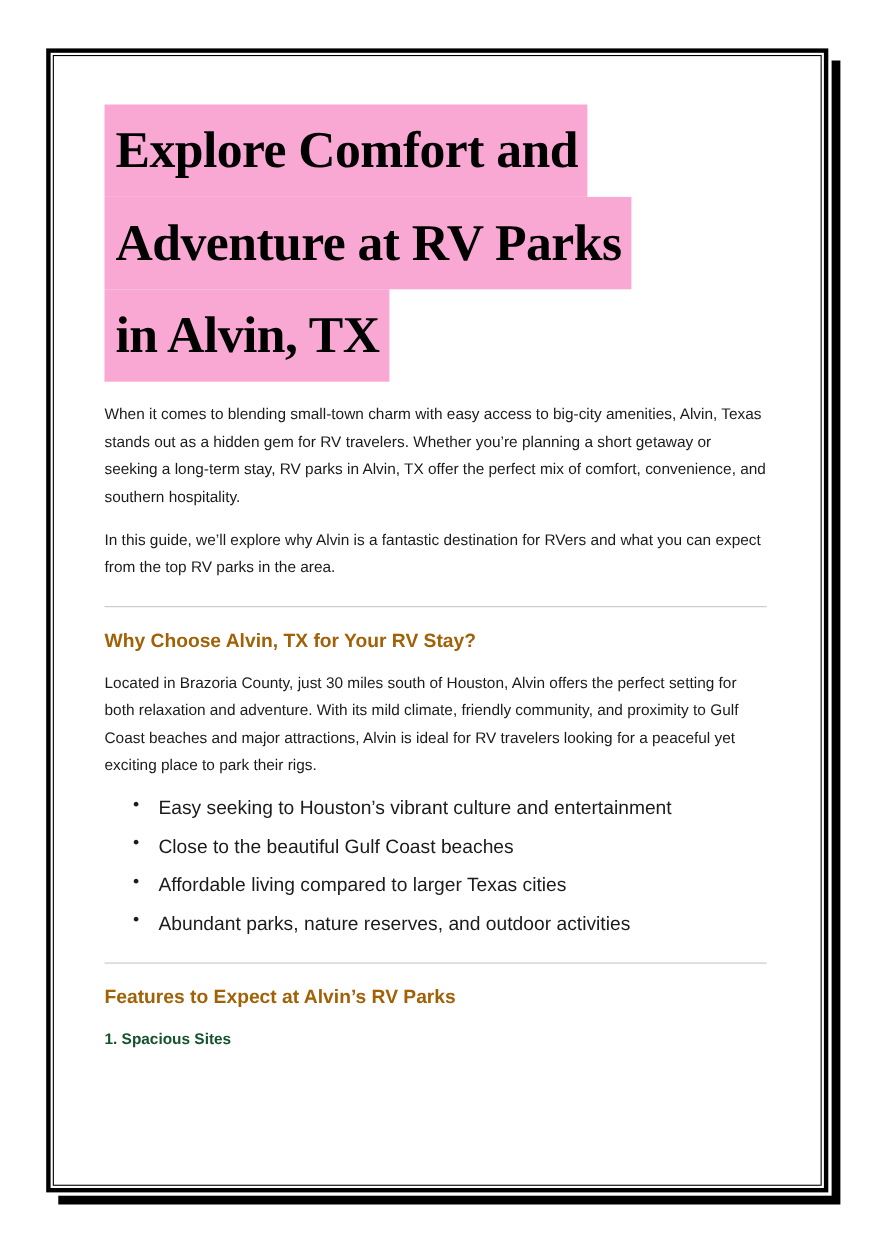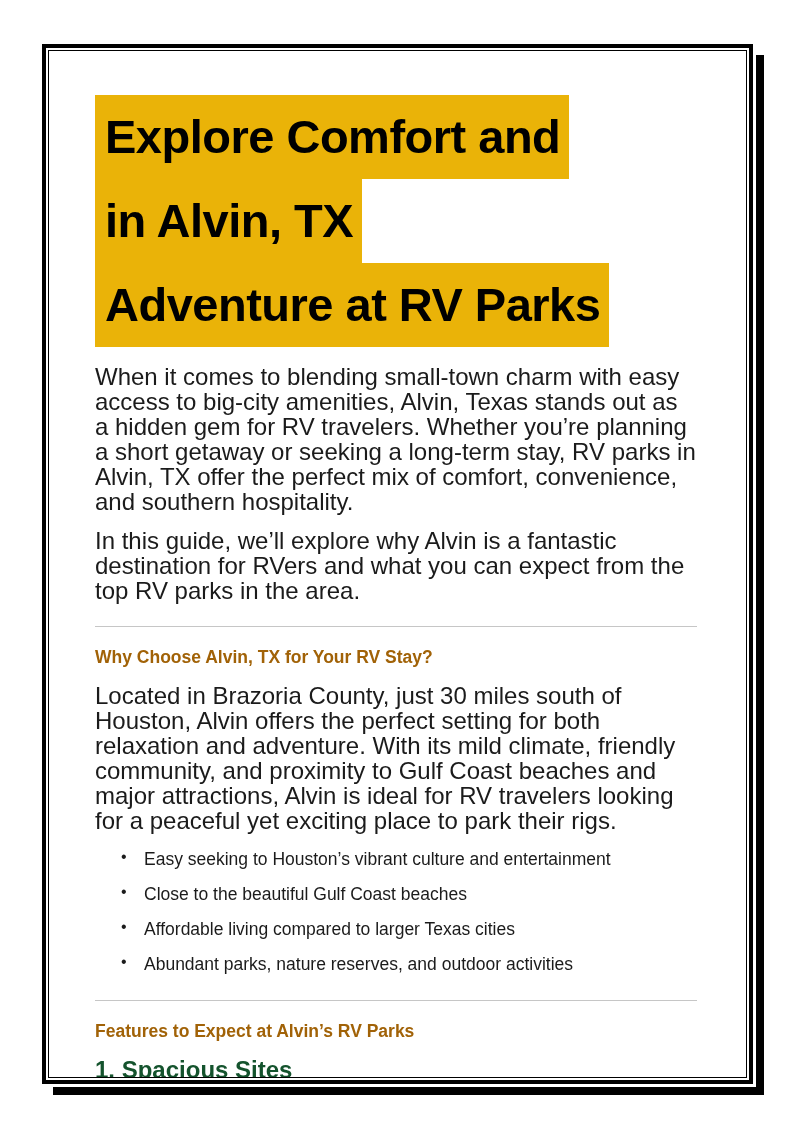--- a/index.html
+++ b/index.html
@@ -44,25 +44,26 @@
     letter-spacing: -0.5px;
   }
   .title-line {
     height: 84px;
     white-space: nowrap;
   }
   .title-line .hl {
     display: inline-block;
     line-height: 84px;
     padding: 0 9px 0 10px;
-    background: #eab308;
+    background: #f9a8d4;
+    font-family: Liberation Serif, serif;
   }
   p.body-text {
     margin: 0 0 14px 0;
-    font-size: 24px;
+    font-size: 14px;
     line-height: 25px;
     color: #1b1b1b;
   }
   hr.rule {
     border: none;
     border-top: 1px solid #c6c6c6;
     margin: 23px 0 18px 0;
   }
   h2.sub-heading {
     margin: 0 0 13px 0;
@@ -101,22 +102,22 @@
   .rule-2 { margin-top: 29px; }
 </style>
 </head>
 <body>
 
 <div class="sheet">
   <div class="sheet-inner">
 
     <h1 class="page-title">
       <div class="title-line"><span class="hl">Explore Comfort and</span></div>
+      <div class="title-line"><span class="hl">Adventure at RV Parks</span></div>
       <div class="title-line"><span class="hl">in Alvin, TX</span></div>
-      <div class="title-line"><span class="hl">Adventure at RV Parks</span></div>
     </h1>
 
     <p class="body-text">When it comes to blending small-town charm with easy access to big-city amenities, Alvin, Texas stands out as a hidden gem for RV travelers. Whether you’re planning a short getaway or seeking a long-term stay, RV parks in Alvin, TX offer the perfect mix of comfort, convenience, and southern hospitality.</p>
     <p class="body-text">In this guide, we’ll explore why Alvin is a fantastic destination for RVers and what you can expect from the top RV parks in the area.</p>
 
     <hr class="rule">
 
     <h2 class="sub-heading">Why Choose Alvin, TX for Your RV Stay?</h2>
     <p class="body-text">Located in Brazoria County, just 30 miles south of Houston, Alvin offers the perfect setting for both relaxation and adventure. With its mild climate, friendly community, and proximity to Gulf Coast beaches and major attractions, Alvin is ideal for RV travelers looking for a peaceful yet exciting place to park their rigs.</p>
 

